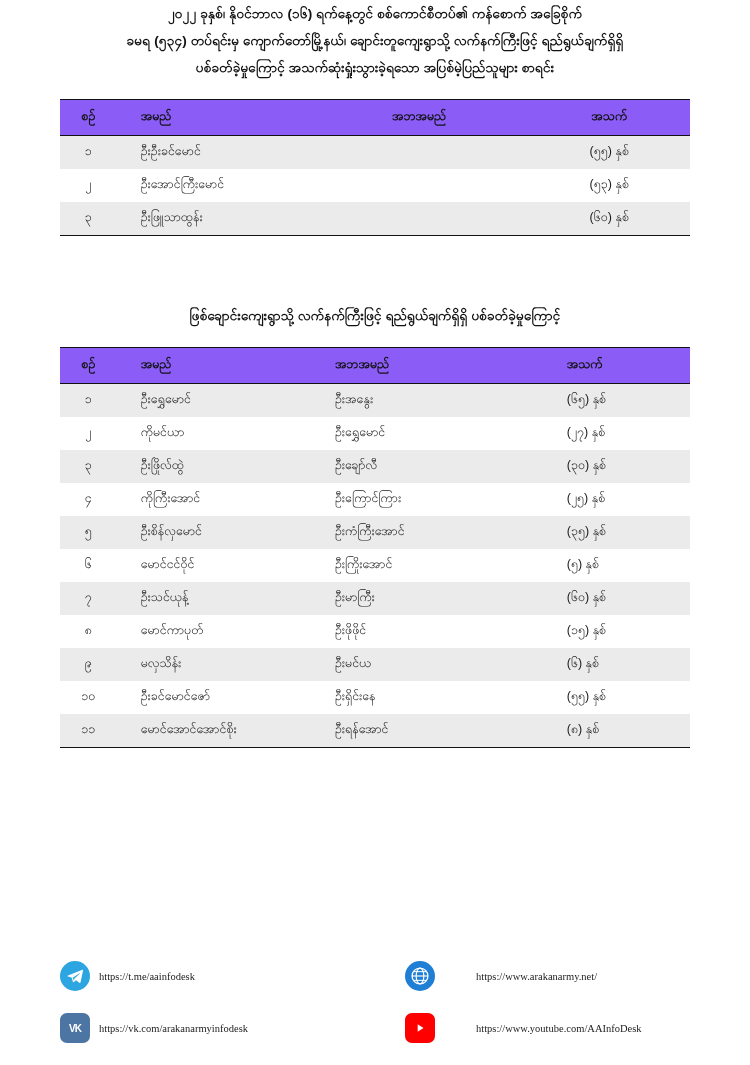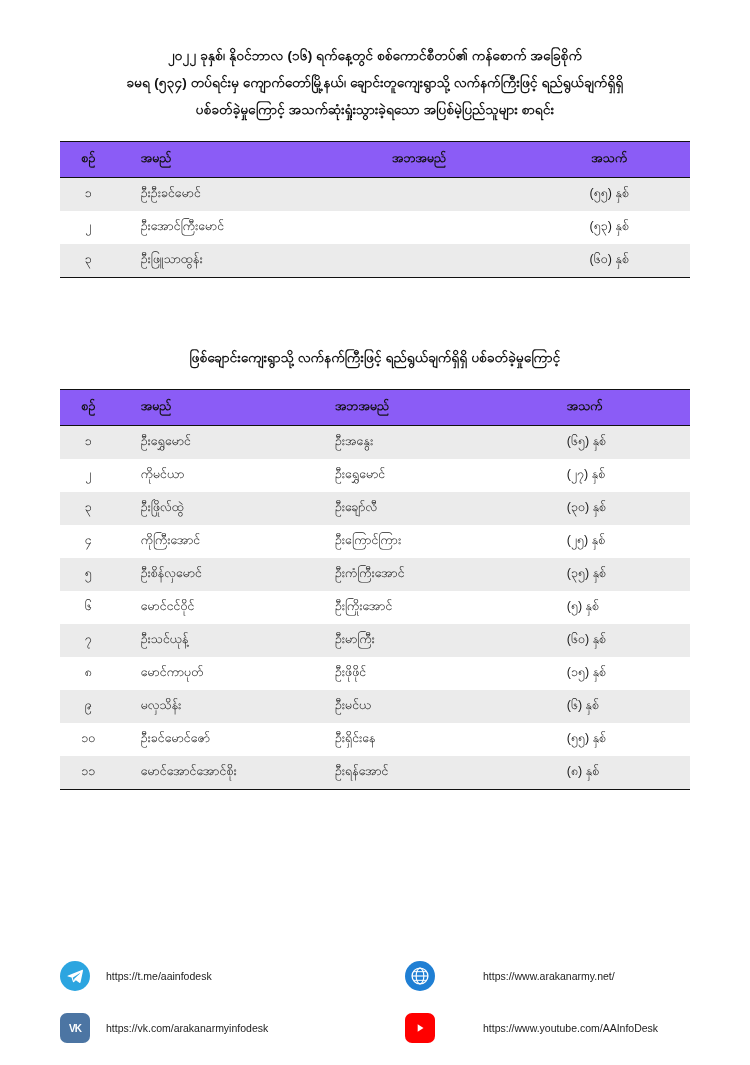--- a/index.html
+++ b/index.html
@@ -20,21 +20,21 @@
   }
 
   .doc-title {
     text-align: center;
     font-size: 13.5px;
     line-height: 2.0;
     font-weight: 600;
     color: #111;
     letter-spacing: 0.2px;
   }
-  .title-block-1 { padding-top: 42px; }
+  .title-block-1 { }
   .title-block-2 { padding-top: 22px; }
 
   table.listing {
     width: 100%;
     border-collapse: collapse;
     margin-top: 18px;
     font-size: 12.5px;
   }
   table.listing thead th {
     font-weight: 600;
@@ -78,22 +78,22 @@
   .footer-row:last-child { margin-bottom: 0; }
   .footer-cell {
     display: flex;
     align-items: center;
     width: 50%;
   }
   .footer-cell.right { padding-left: 30px; gap: 32px; }
   .link-text {
     font-size: 10.5px;
     color: #222;
-    margin-left: 16px;
-    font-family: Liberation Sans, sans-serif;
+    margin-left: 9px;
+    font-family: Liberation Serif, serif;
     text-align: center;
   }
   .ico {
     width: 30px;
     height: 30px;
     border-radius: 50%;
     display: flex;
     align-items: center;
     justify-content: center;
     flex: 0 0 30px;

